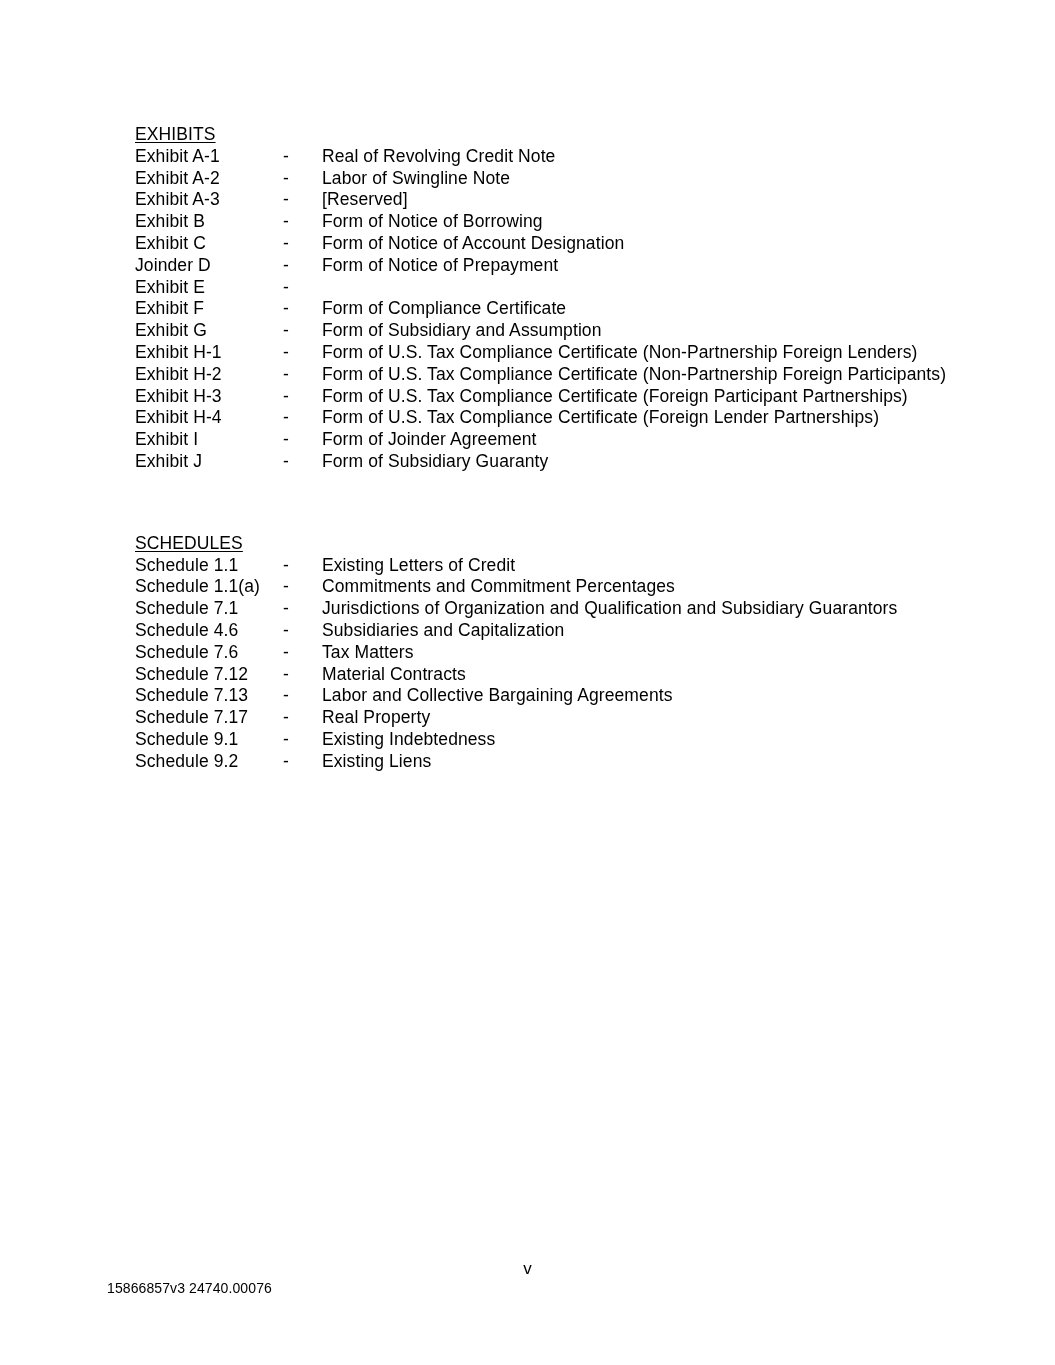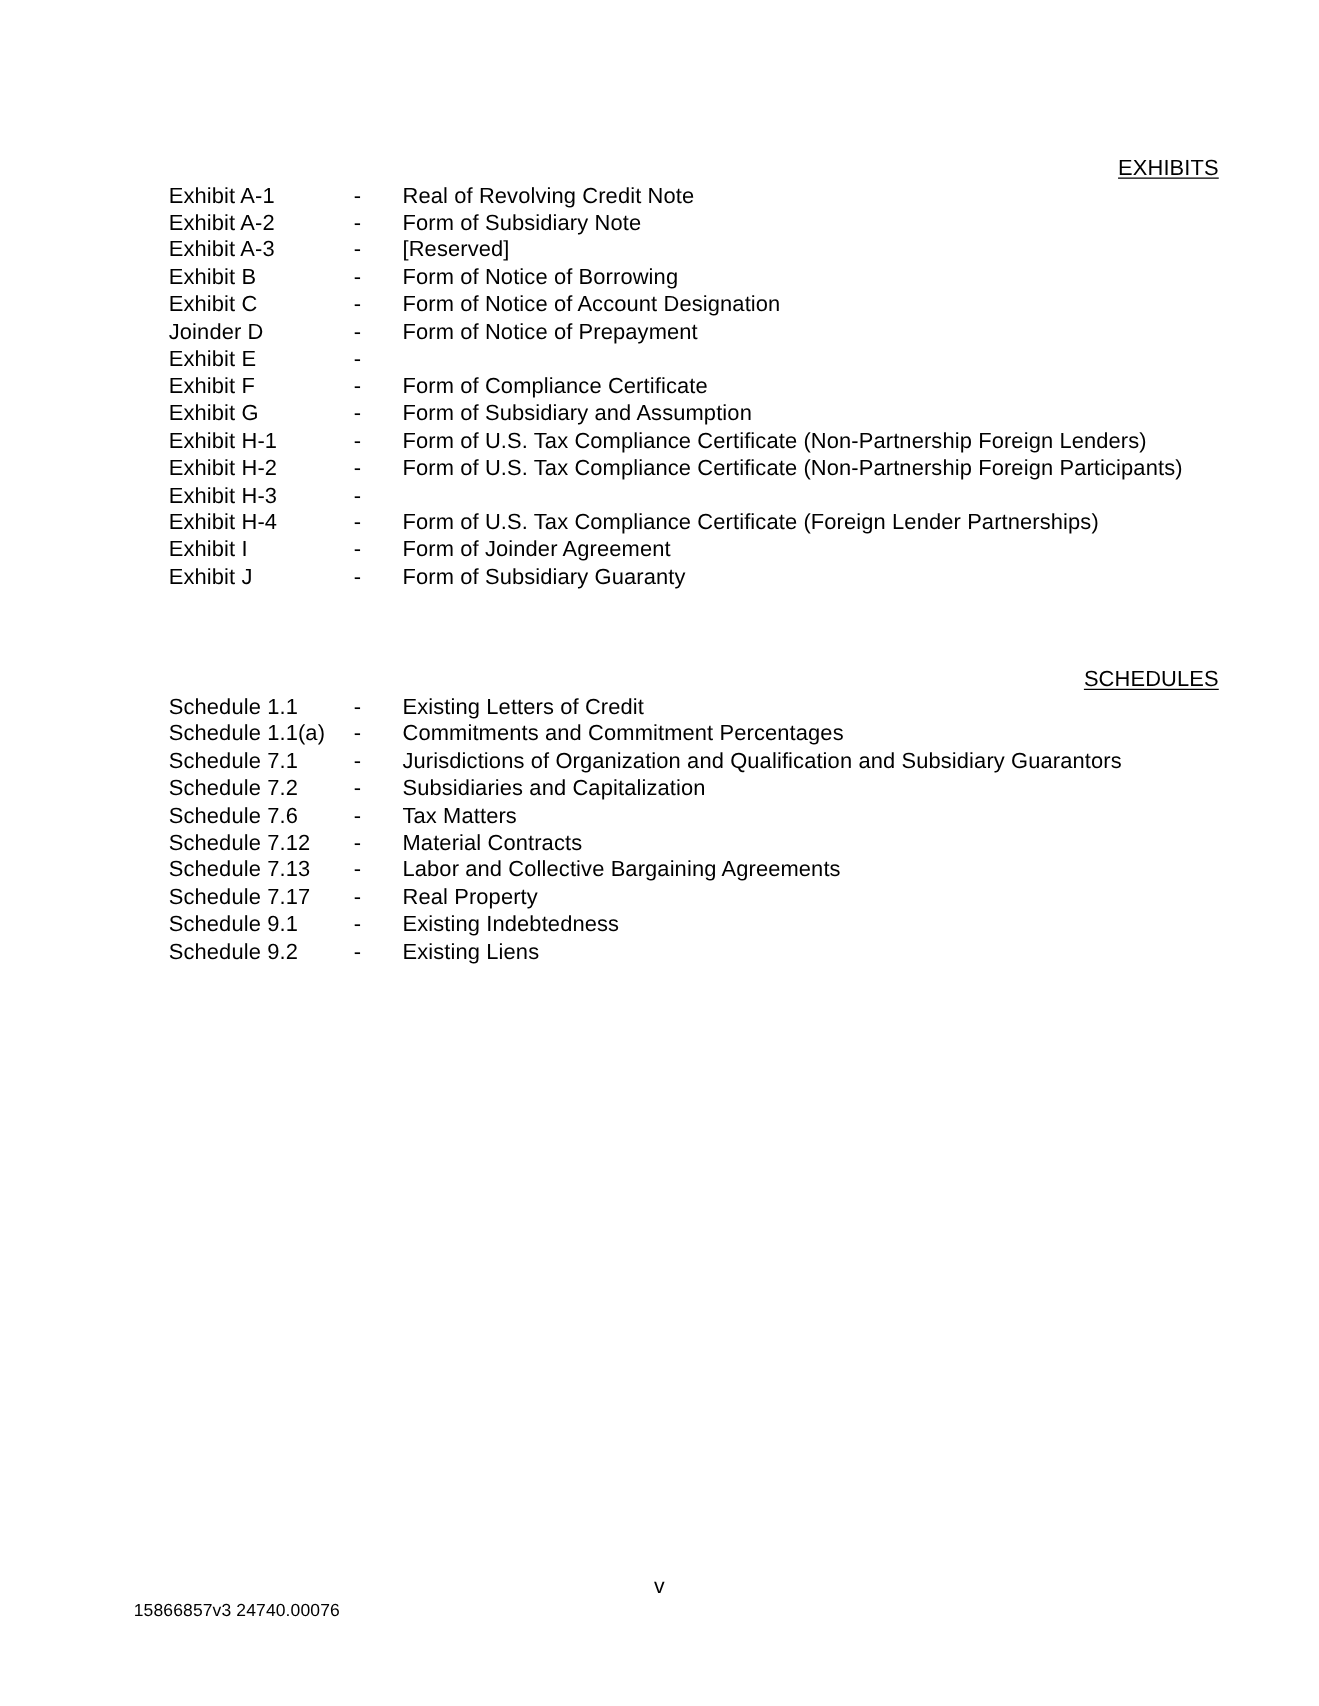--- a/index.html
+++ b/index.html
@@ -25,21 +25,20 @@
     font-size: 17.5px;
     line-height: 21.8px;
     letter-spacing: 0.1px;
   }
   .section-heading {
     text-decoration: underline;
     text-underline-offset: 2px;
     font-weight: 400;
     font-size: 17.5px;
     line-height: 21.8px;
-    text-align: right;
   }
   .toc-list { width: 100%; }
   .toc-row {
     display: flex;
     align-items: flex-start;
     line-height: 21.8px;
     white-space: nowrap;
   }
   .col-label { width: 148px; flex: 0 0 148px; }
   .col-dash  { width: 39px;  flex: 0 0 39px; }
@@ -76,21 +75,21 @@
 
           <div class="toc-row">
             <span class="col-label">Exhibit A-1</span>
             <span class="col-dash">-</span>
             <span class="col-desc">Real of Revolving Credit Note</span>
           </div>
 
           <div class="toc-row">
             <span class="col-label">Exhibit A-2</span>
             <span class="col-dash">-</span>
-            <span class="col-desc">Form of Subsidiary Note</span>
+            <span class="col-desc">Labor of Swingline Note</span>
           </div>
 
           <div class="toc-row">
             <span class="col-label">Exhibit A-3</span>
             <span class="col-dash">-</span>
             <span class="col-desc">[Reserved]</span>
           </div>
 
           <div class="toc-row">
             <span class="col-label">Exhibit B</span>
@@ -135,20 +134,21 @@
 
           <div class="toc-row">
             <span class="col-label">Exhibit H-2</span>
             <span class="col-dash">-</span>
             <span class="col-desc">Form of U.S. Tax Compliance Certificate (Non-Partnership Foreign Participants)</span>
           </div>
 
           <div class="toc-row">
             <span class="col-label">Exhibit H-3</span>
             <span class="col-dash">-</span>
+            <span class="col-desc">Form of U.S. Tax Compliance Certificate (Foreign Participant Partnerships)</span>
           </div>
 
           <div class="toc-row">
             <span class="col-label">Exhibit H-4</span>
             <span class="col-dash">-</span>
             <span class="col-desc">Form of U.S. Tax Compliance Certificate (Foreign Lender Partnerships)</span>
           </div>
 
           <div class="toc-row">
             <span class="col-label">Exhibit I</span>
@@ -180,21 +180,21 @@
             <span class="col-desc">Commitments and Commitment Percentages</span>
           </div>
 
           <div class="toc-row">
             <span class="col-label">Schedule 7.1</span>
             <span class="col-dash">-</span>
             <span class="col-desc">Jurisdictions of Organization and Qualification and Subsidiary Guarantors</span>
           </div>
 
           <div class="toc-row">
-            <span class="col-label">Schedule 7.2</span>
+            <span class="col-label">Schedule 4.6</span>
             <span class="col-dash">-</span>
             <span class="col-desc">Subsidiaries and Capitalization</span>
           </div>
 
           <div class="toc-row">
             <span class="col-label">Schedule 7.6</span>
             <span class="col-dash">-</span>
             <span class="col-desc">Tax Matters</span>
           </div>
 

